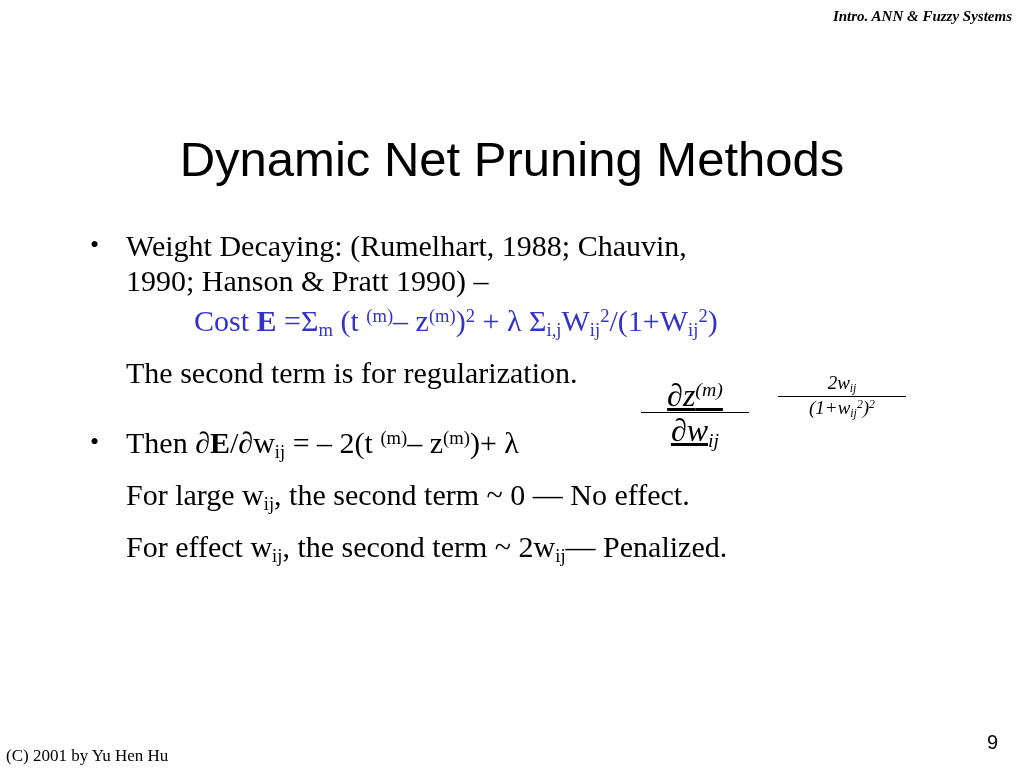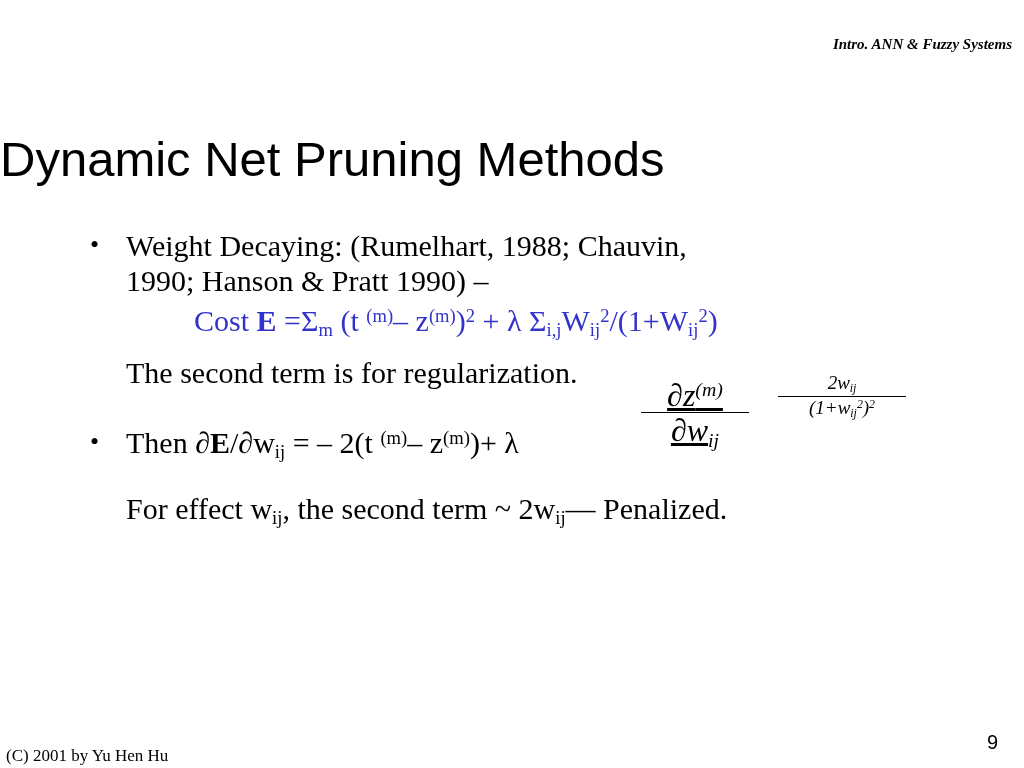--- a/index.html
+++ b/index.html
@@ -21,28 +21,27 @@
   }
   .header-note {
     position: absolute;
     top: 8px;
     right: 12px;
     font-family: "Liberation Serif", serif;
     font-style: italic;
     font-weight: bold;
     font-size: 15px;
     color: #000;
-    margin-top: 28px;
   }
   .slide-title {
     position: absolute;
     top: 98px;
     left: 0;
     width: 1024px;
-    text-align: left;
+    text-align: center;
     font-family: "Liberation Sans", sans-serif;
     font-size: 49px;
     font-weight: normal;
     letter-spacing: 0px;
     color: #000;
   }
   .body-area {
     position: absolute;
     top: 228px;
     left: 78px;
@@ -183,20 +182,23 @@
 
       <span class="frac" id="frac-2w">
         <span class="num"><span>2w</span><sub>ij</sub></span>
         <span class="bar"></span>
         <span class="den"><span>(1+w</span><sub>ij</sub><sup>2</sup><span>)</span><sup>2</sup></span>
       </span>
     </div>
 
     <div class="gap-sm"></div>
 
+    <div class="plain-row">
+      <span>For large w</span><sub>ij</sub><span>, the second term ~ 0 — No effect.</span>
+    </div>
 
     <div class="gap-sm"></div>
 
     <div class="plain-row">
       <span>For effect w</span><sub>ij</sub><span>, the second term ~ 2w</span><sub>ij</sub><span>— Penalized.</span>
     </div>
 
   </div>
 
   <div class="footer-left">(C) 2001 by Yu Hen Hu</div>

